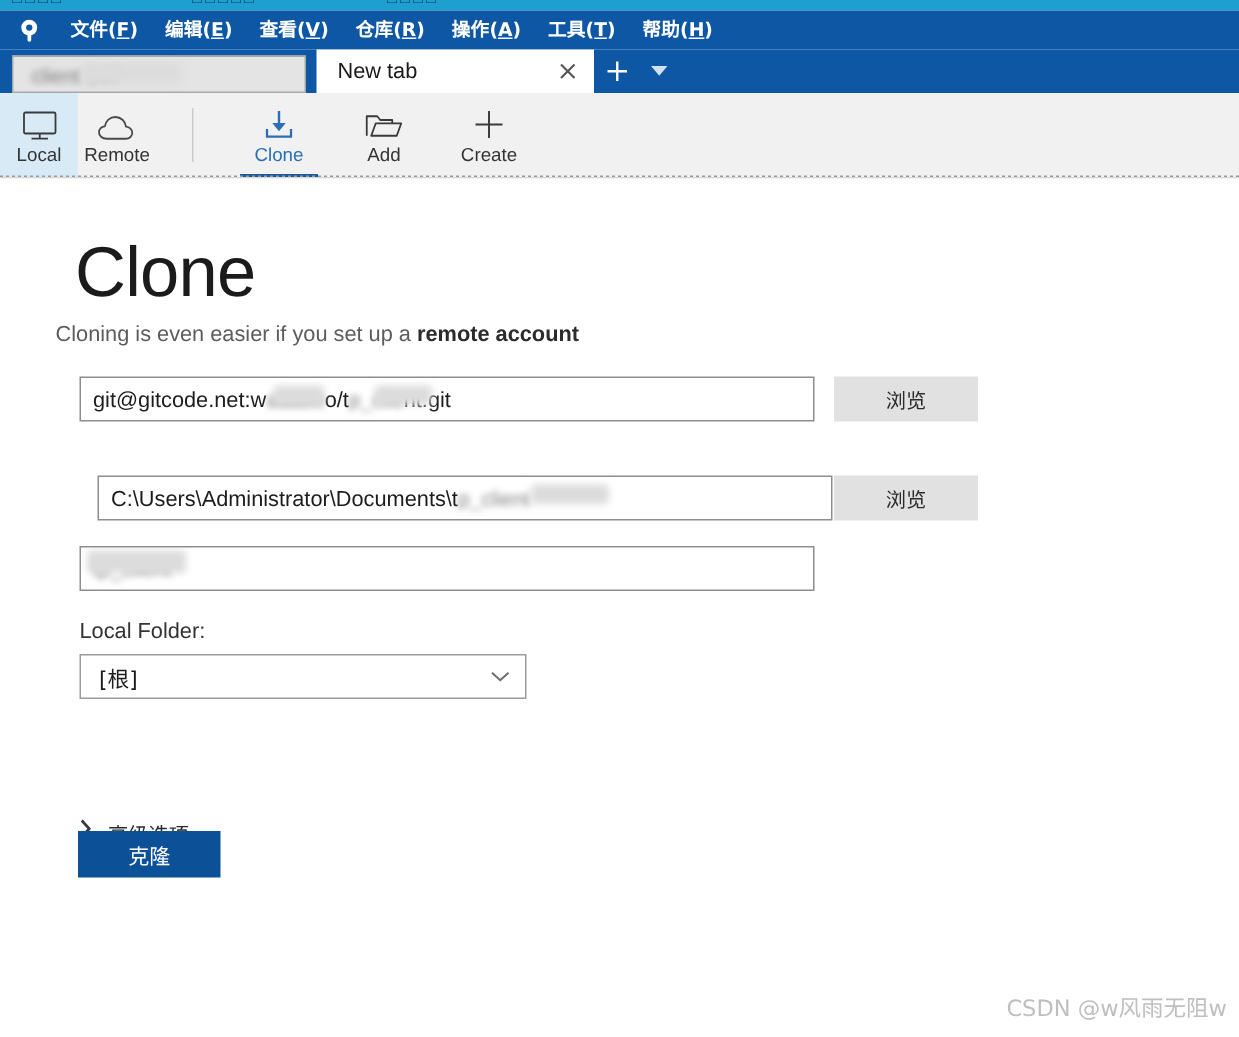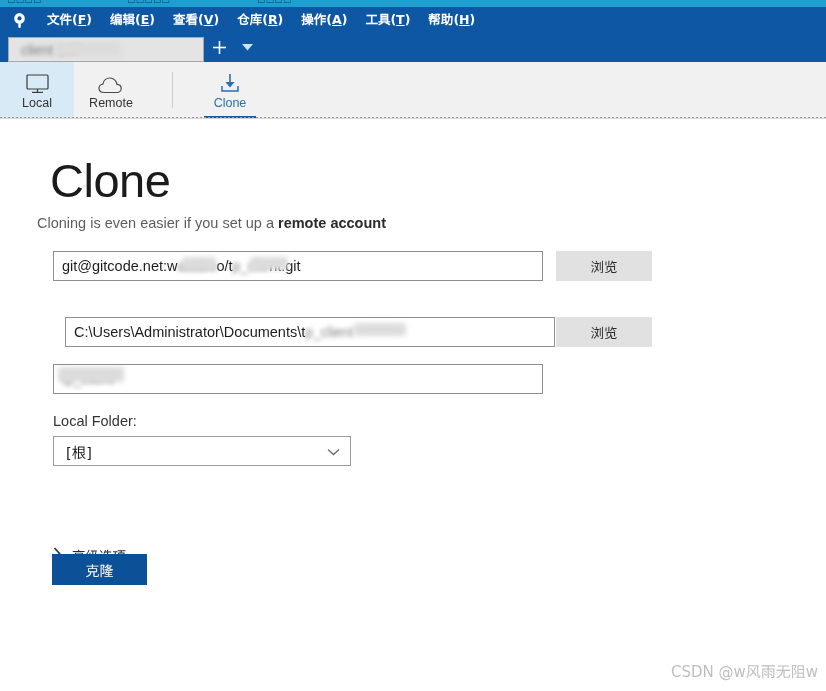--- a/index.html
+++ b/index.html
@@ -143,21 +143,21 @@
   .toolbar {
     position: absolute;
     left: 0; top: 62px;
     width: 826px; height: 56px;
     background: #f1f1f1;
     border-bottom: 1px solid #d6d6d6;
     display: flex;
     align-items: stretch;
   }
   .tb-btn {
-    width: 74px;
+    width: 52px;
     display: flex;
     flex-direction: column;
     align-items: center;
     justify-content: center;
     gap: 3px;
     cursor: pointer;
     position: relative;
     box-sizing: border-box;
   }
   .tb-btn.selected { background: #d9eaf7; }
@@ -352,20 +352,29 @@
   <div class="menu-item"><span>帮助</span>(<u>H</u>)</div>
 </div>
 
 <div class="tabstrip">
 
   <div class="tab tab-inactive">
     <span class="redacted">client 147</span>
     <span class="redact-bar" style="left:46px; top:4px; width:66px; height:14px;"></span>
   </div>
 
+  <div class="tab tab-active">
+    <span class="tab-label">New tab</span>
+    <span class="tab-close">
+      <svg width="11" height="11" viewBox="0 0 11 11" aria-hidden="true">
+        <line x1="1" y1="1" x2="10" y2="10" stroke="#555" stroke-width="1.4"></line>
+        <line x1="10" y1="1" x2="1" y2="10" stroke="#555" stroke-width="1.4"></line>
+      </svg>
+    </span>
+  </div>
 
   <div class="tab-new">
     <svg width="15" height="15" viewBox="0 0 15 15" aria-hidden="true">
       <line x1="7.5" y1="1" x2="7.5" y2="14" stroke="#ffffff" stroke-width="1.6"></line>
       <line x1="1" y1="7.5" x2="14" y2="7.5" stroke="#ffffff" stroke-width="1.6"></line>
     </svg>
   </div>
 
   <div class="tab-menu">
     <svg width="11" height="7" viewBox="0 0 11 7" aria-hidden="true">
@@ -402,21 +411,38 @@
     <span class="tb-icon">
       <svg width="24" height="22" viewBox="0 0 24 22" aria-hidden="true">
         <line x1="12" y1="2" x2="12" y2="13" stroke="#2a6fb5" stroke-width="1.6"></line>
         <polygon points="7.5,10 16.5,10 12,15.5" fill="#2a6fb5"></polygon>
         <polyline points="4,14 4,19 20,19 20,14" fill="none" stroke="#2a6fb5" stroke-width="1.5"></polyline>
       </svg>
     </span>
     <span class="tb-label">Clone</span>
   </div>
 
-
+  <div class="tb-btn wide">
+    <span class="tb-icon">
+      <svg width="26" height="20" viewBox="0 0 26 20" aria-hidden="true">
+        <path d="M1.5 16.5 L1.5 3.5 L8.5 3.5 L10.5 6 L18.5 6 L18.5 8 M4.5 16.5 L7.5 8.2 L24.5 8.2 L21.5 16.5 Z" fill="none" stroke="#3a3a3a" stroke-width="1.2" stroke-linejoin="round"></path>
+      </svg>
+    </span>
+    <span class="tb-label">Add</span>
+  </div>
+
+  <div class="tb-btn wide">
+    <span class="tb-icon">
+      <svg width="22" height="22" viewBox="0 0 22 22" aria-hidden="true">
+        <line x1="11" y1="2" x2="11" y2="20" stroke="#3a3a3a" stroke-width="1.3"></line>
+        <line x1="2" y1="11" x2="20" y2="11" stroke="#3a3a3a" stroke-width="1.3"></line>
+      </svg>
+    </span>
+    <span class="tb-label">Create</span>
+  </div>
 </div>
 <div class="focus-dashes"></div>
 
 <div class="content">
 
   <div class="page-title">Clone</div>
 
   <div class="page-subtitle">
     <span>Cloning is even easier if you set up a </span><span class="strong">remote account</span>
   </div>

